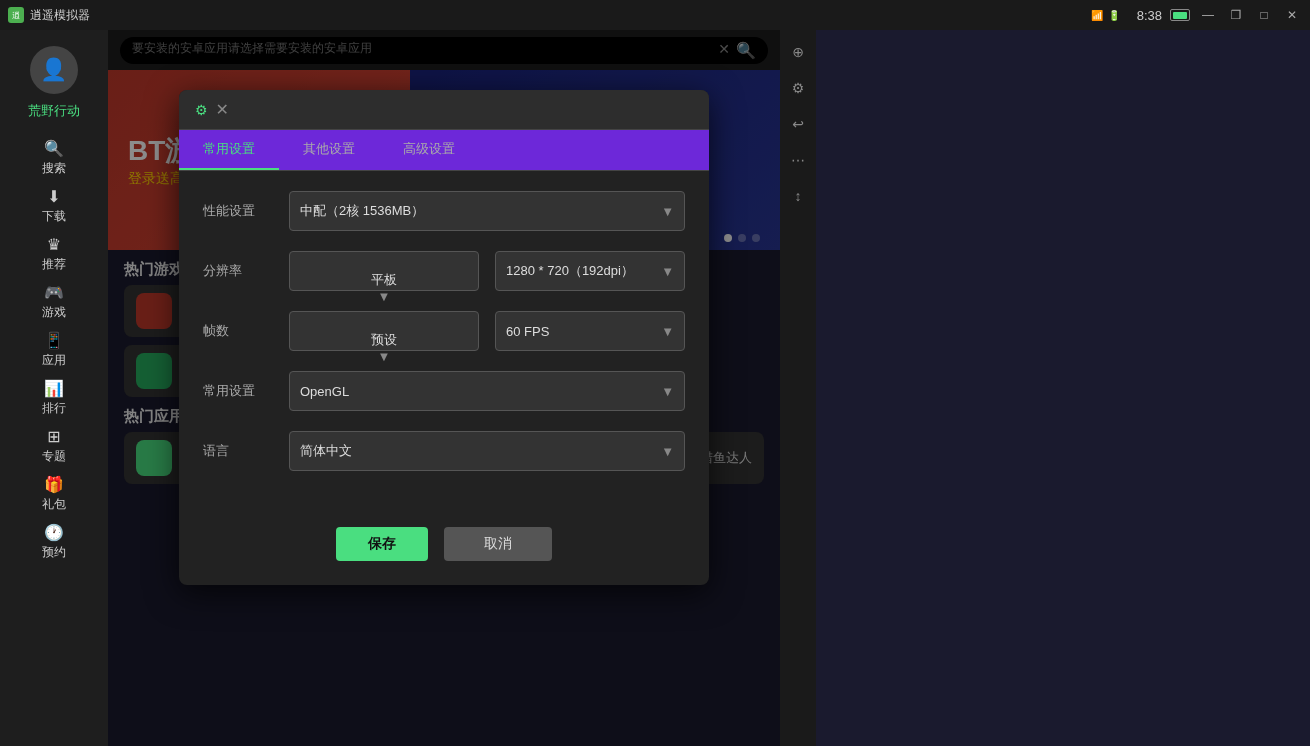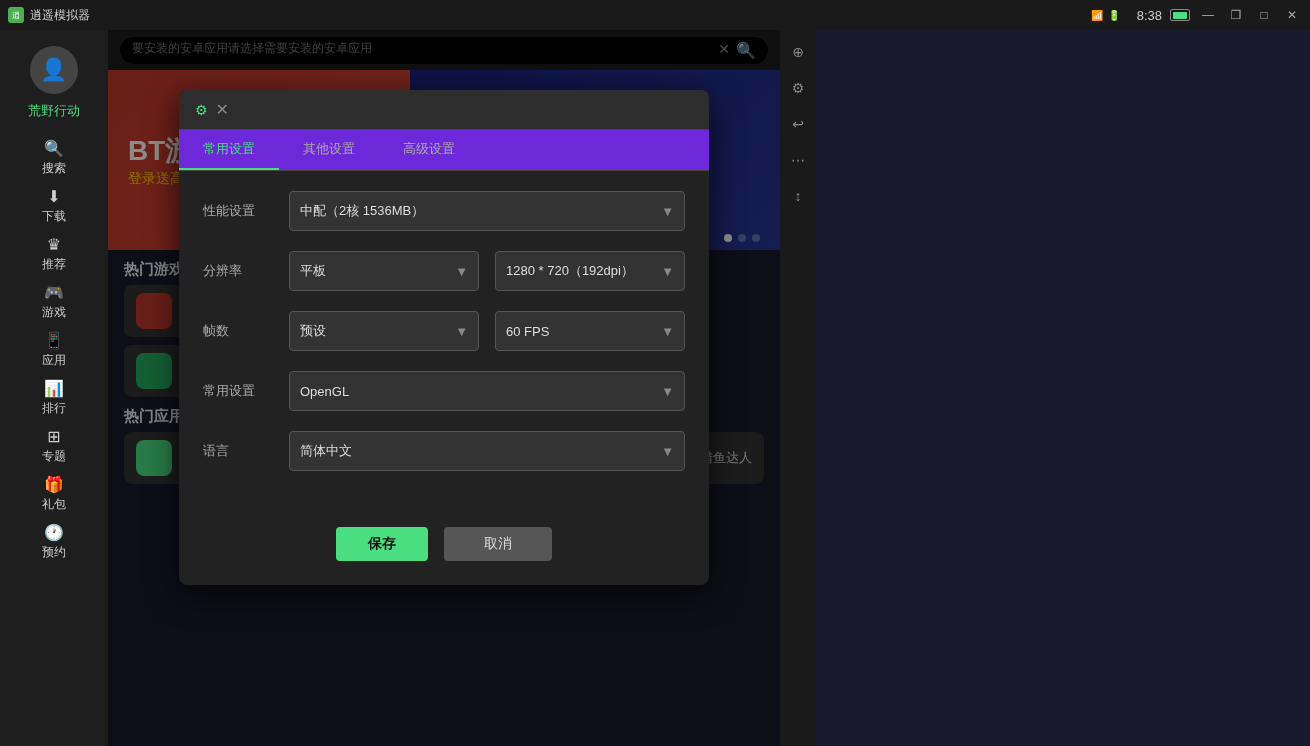--- a/index.html
+++ b/index.html
@@ -268,20 +268,21 @@
       display: flex;
       align-items: center;
       justify-content: space-between;
       cursor: pointer;
       height: 34px;
     }
     .select-arrow { color: #888; }
     .select-half {
       width: 100px;
       flex-shrink: 0;
+      flex-direction: column;
     }
 
     
     .dialog-footer {
       display: flex;
       justify-content: center;
       gap: 16px;
       padding: 16px 24px 24px;
     }
     .btn-save {

